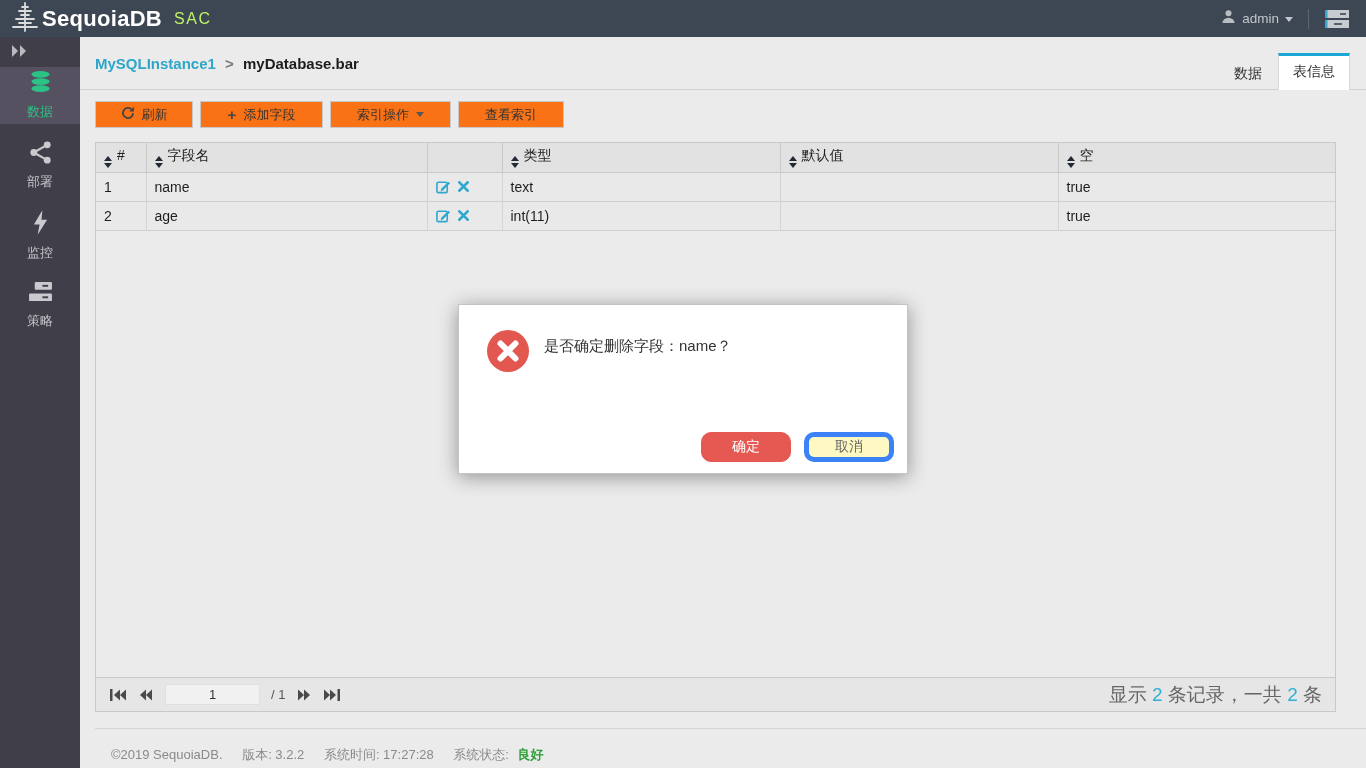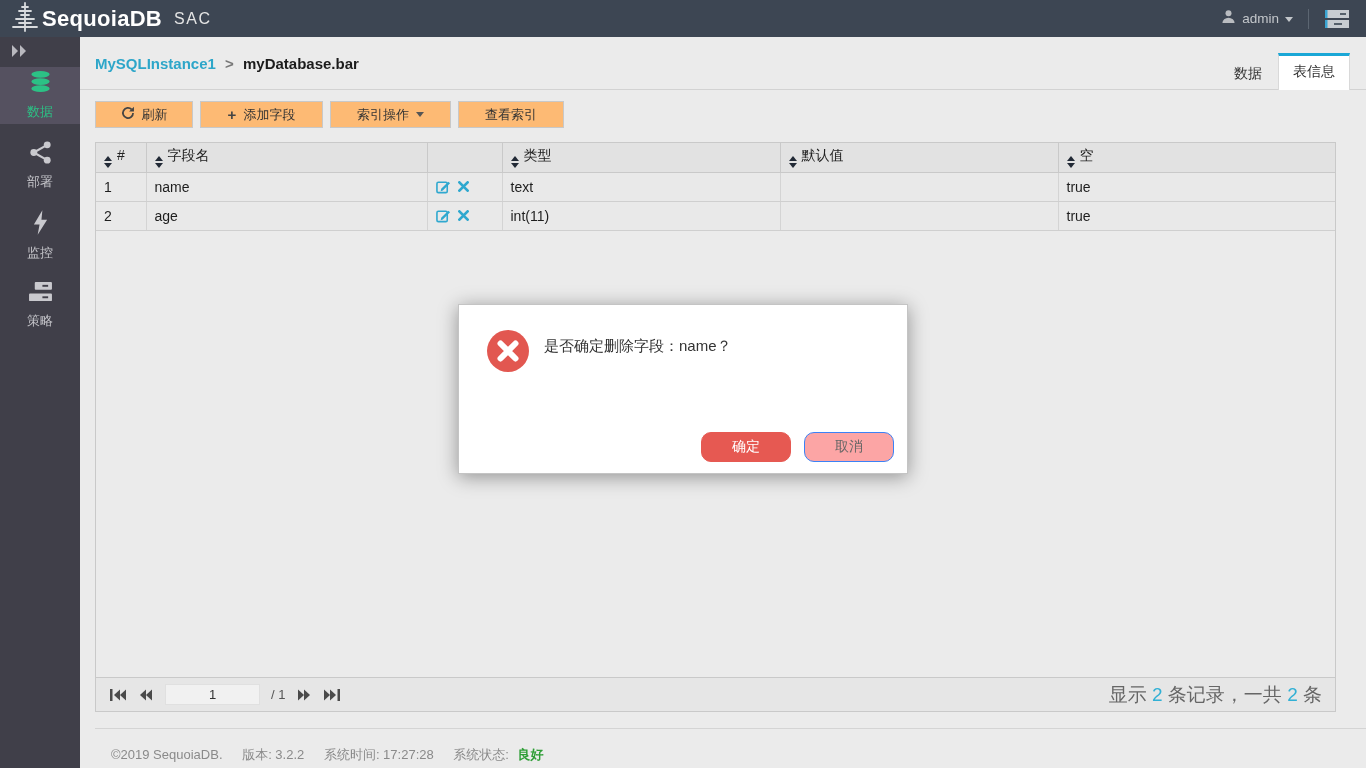--- a/index.html
+++ b/index.html
@@ -4,21 +4,21 @@
 <style>
   * { margin:0; padding:0; box-sizing:border-box; }
   html,body { width:1366px; height:768px; overflow:hidden; }
   body { font-family:"Liberation Sans","DejaVu Sans",sans-serif; background:#ebebeb; position:relative; }
 
   
   .topbar { position:absolute; left:0; top:0; width:1366px; height:37px; background:#3d4653;
             display:flex; align-items:center; padding:0 16px 0 12px; }
   .brand { display:flex; align-items:center; gap:4px; }
   .brand-name { color:#fff; font-size:22px; font-weight:bold; letter-spacing:.3px; }
-  .brand-suffix { color:#e5e5e5; font-size:16px; margin-left:8px; letter-spacing:1.5px; }
+  .brand-suffix { color:#bef264; font-size:16px; margin-left:8px; letter-spacing:1.5px; }
   .topbar-right { margin-left:auto; display:flex; align-items:center; }
   .user-menu { display:flex; align-items:center; gap:6px; cursor:pointer; }
   .user-name { color:#c3c7cb; font-size:13.5px; font-weight:normal; }
   .caret { width:0; height:0; border-left:4.5px solid transparent; border-right:4.5px solid transparent;
            border-top:5px solid #c3c7cb; margin-top:2px; }
   .topbar-divider { width:1px; height:20px; background:#5c6672; margin:0 15px; }
 
   
   .sidebar { position:absolute; left:0; top:37px; width:80px; height:731px; background:#403f49; }
   .collapse-row { height:30px; display:flex; align-items:center; padding-left:11px; cursor:pointer; }
@@ -36,21 +36,21 @@
   .breadcrumb { position:absolute; left:15px; top:18px; font-size:15px; font-weight:bold; }
   .bc-parent { color:#2da6c9; }
   .bc-sep { color:#777; margin:0 5px; font-weight:bold; }
   .bc-current { color:#1c1c1c; }
   .tabs { position:absolute; right:16px; bottom:-1px; display:flex; align-items:flex-end; }
   .tab { height:34px; line-height:34px; padding:0 16px; font-size:14px; color:#333; cursor:pointer; }
   .tab.active { background:#fff; height:37px; line-height:31px; border-top:3px solid #1aa7d6;
                 border-left:1px solid #d9d9d9; border-right:1px solid #d9d9d9; padding:0 14px; }
 
   .toolbar { position:absolute; left:15px; top:64px; display:flex; gap:7px; }
-  .tb-btn { height:27px; background:#fdba74; border:1px solid #c8c8c8; color:#333; font-size:13px;
+  .tb-btn { height:27px; background:#f97316; border:1px solid #c8c8c8; color:#333; font-size:13px;
             display:inline-flex; align-items:center; justify-content:center; gap:7px; cursor:pointer;
             font-family:inherit; }
   .tb-btn .caret-dark { width:0; height:0; border-left:4px solid transparent; border-right:4px solid transparent;
             border-top:5px solid #555; }
   .w-refresh { width:98px; } .w-add { width:123px; } .w-index { width:121px; } .w-view { width:106px;justify-content:center; }
   .plus-glyph { font-size:15px; font-weight:bold; color:#444; line-height:1; }
 
   
   .grid { position:absolute; left:15px; top:105px; width:1241px; height:570px;
           border:1px solid #c9c9c9; background:#ebebeb; }
@@ -84,21 +84,21 @@
   .status-good { color:#2e9e36; font-weight:bold; margin-left:5px !important; }
 
   
   .modal { position:absolute; left:458px; top:304px; width:450px; height:170px; background:#fff;
            border:1px solid #c4c4c4; box-shadow:0 3px 18px rgba(0,0,0,.38); z-index:10; }
   .modal-icon { position:absolute; left:28px; top:25px; }
   .modal-msg { position:absolute; left:85px; top:32px; font-size:15px; color:#333; }
   .m-btn { position:absolute; bottom:11px; width:90px; height:30px; font-size:14px; cursor:pointer;
            font-family:inherit; border-radius:10px; }
   .m-confirm { right:116px; background:#e65952; border:1px solid #e65952; color:#fff; }
-  .m-cancel { right:13px; background:#fca5a5; border:1px solid #3b82f6; color:#666; }
+  .m-cancel { right:13px; background:#fef9c3; border:5px solid #3b82f6; color:#666; }
 </style>
 </head>
 <body>
 
 <div class="topbar">
   <div class="brand">
     <span class="icon-wrap">
       <svg width="26" height="30" viewBox="0 0 26 30" stroke="#d9dbde" stroke-width="1.8" fill="none" stroke-linecap="round">
         <line x1="13" y1="1" x2="13" y2="29"></line>
         <line x1="10" y1="5" x2="16" y2="5"></line>

